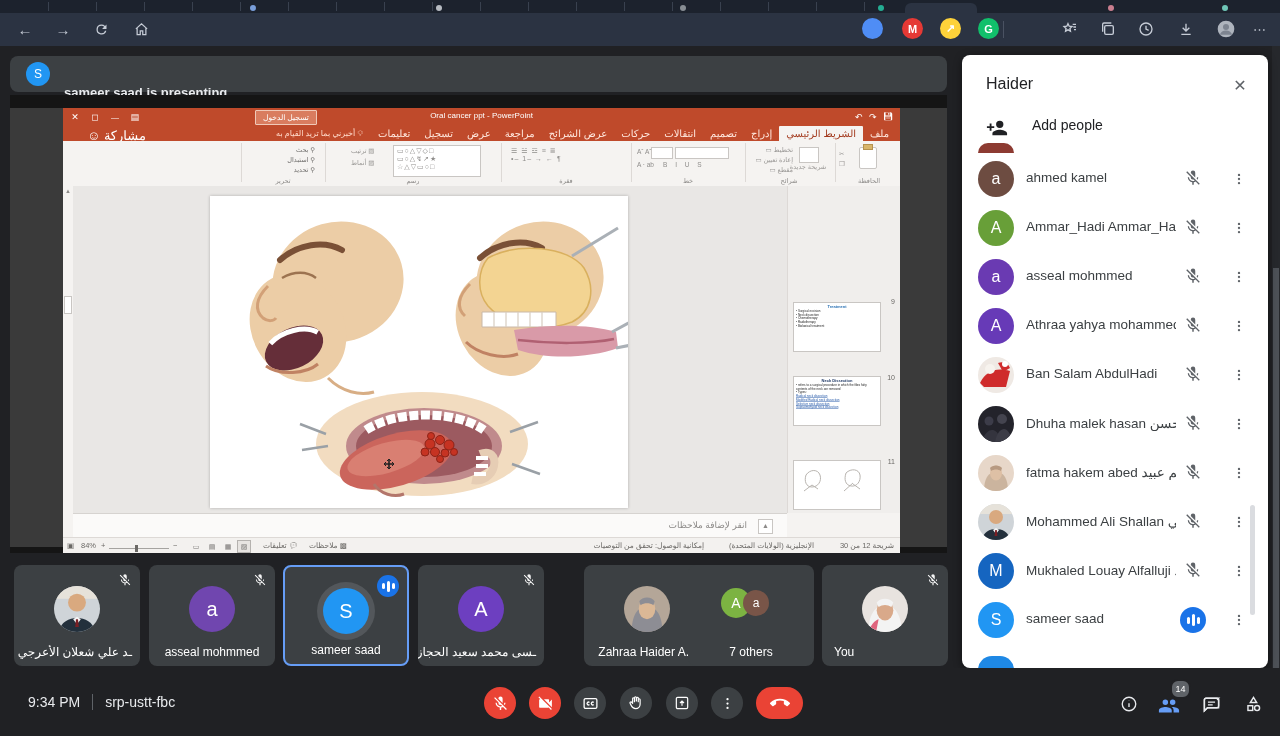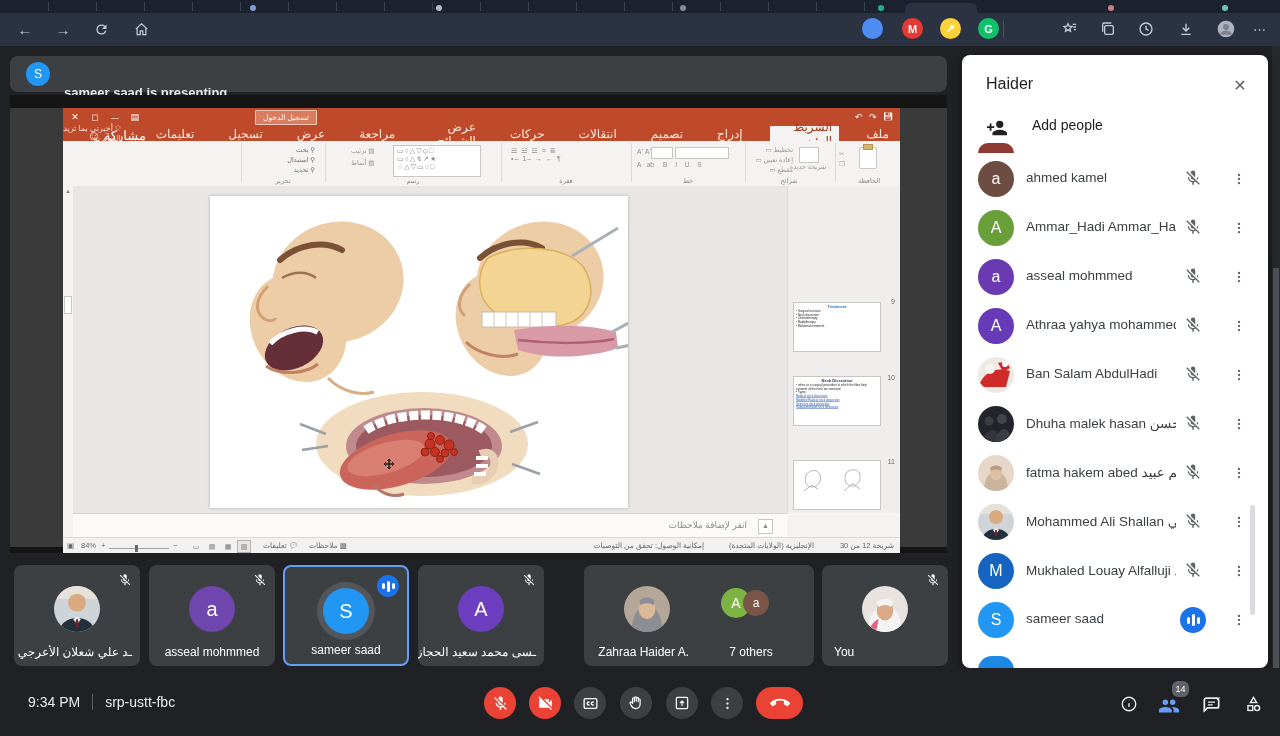--- a/index.html
+++ b/index.html
@@ -32,21 +32,21 @@
   #share .letterbox{position:absolute;left:0;width:937px;background:#151515;}
   #ppt{position:absolute;left:53px;top:13px;width:837px;height:445px;background:#f5f3f1;overflow:hidden;}
   #ppt-title{position:absolute;left:0;top:0;width:837px;height:18px;background:#bf4a2b;}
   #ppt-title .wbtn{position:absolute;top:0;width:16px;height:18px;color:#fff;font-size:9px;display:flex;align-items:center;justify-content:center;}
   #signin{position:absolute;left:192px;top:2px;height:13px;padding:0 7px;background:#d97c5f;border:1px solid #f0c9b8;
           color:#fff;font-size:7.5px;display:flex;align-items:center;border-radius:1px;}
   #ppt-title .ttl{position:absolute;left:0;right:0;top:3px;text-align:center;color:#fff;font-size:8px;}
   .qat{position:absolute;top:4px;color:#fff;font-size:9px;}
   #ppt-menu{position:absolute;left:0;top:18px;width:837px;height:15px;background:#bf4a2b;direction:rtl;
             display:flex;align-items:center;padding-right:4px;box-sizing:border-box;}
-  .ptab{color:#ffe7dd;font-size:12px;padding:0 7px;height:15px;display:flex;align-items:center;margin-left:20px;}
+  .ptab{color:#ffe7dd;font-size:10px;padding:0 7px;height:15px;display:flex;align-items:center;}
   .ptab.sel{background:#f5f3f1;color:#a33a1e;border-radius:1px 1px 0 0;}
   #tellme{color:#ffd9c9;font-size:8px;margin-right:8px;}
   #sharebtn{position:absolute;left:24px;top:20px;color:#fff;font-size:13px;}
   #ribbon{position:absolute;left:0;top:33px;width:837px;height:45px;background:#f5f3f1;border-bottom:1px solid #d6d3d0;}
   .gsep{position:absolute;top:2px;width:1px;height:39px;background:#ddd9d6;}
   .glabel{position:absolute;bottom:1px;font-size:6.5px;color:#8c8a88;text-align:center;width:60px;}
   .gr-ico{position:absolute;background:#fff;border:1px solid #c9c6c3;}
   .tinytxt{position:absolute;font-size:6.5px;color:#9a9896;direction:rtl;}
   .shapeglyphs{position:absolute;font-size:7px;color:#8f8d8b;letter-spacing:1px;line-height:8px;width:86px;}
   
@@ -226,20 +226,21 @@
     <div class="letterbox" style="top:452px;height:6px;"></div>
 
     <div id="ppt">
 
       <div id="ppt-title">
         <div class="wbtn" style="left:4px;">✕</div>
         <div class="wbtn" style="left:24px;">◻</div>
         <div class="wbtn" style="left:44px;font-size:8px;">—</div>
         <div class="wbtn" style="left:64px;">▤</div>
         <div id="signin">تسجيل الدخول</div>
+        <div class="ttl">Oral cancer ppt  -  PowerPoint</div>
         <div class="qat" style="left:792px;">↶</div>
         <div class="qat" style="left:806px;">↷</div>
         <div class="qat" style="left:820px;font-size:8px;">💾︎</div>
       </div>
 
       <div id="ppt-menu">
           <div class="ptab">ملف</div>
           <div class="ptab sel">الشريط الرئيسي</div>
           <div class="ptab">إدراج</div>
           <div class="ptab">تصميم</div>

